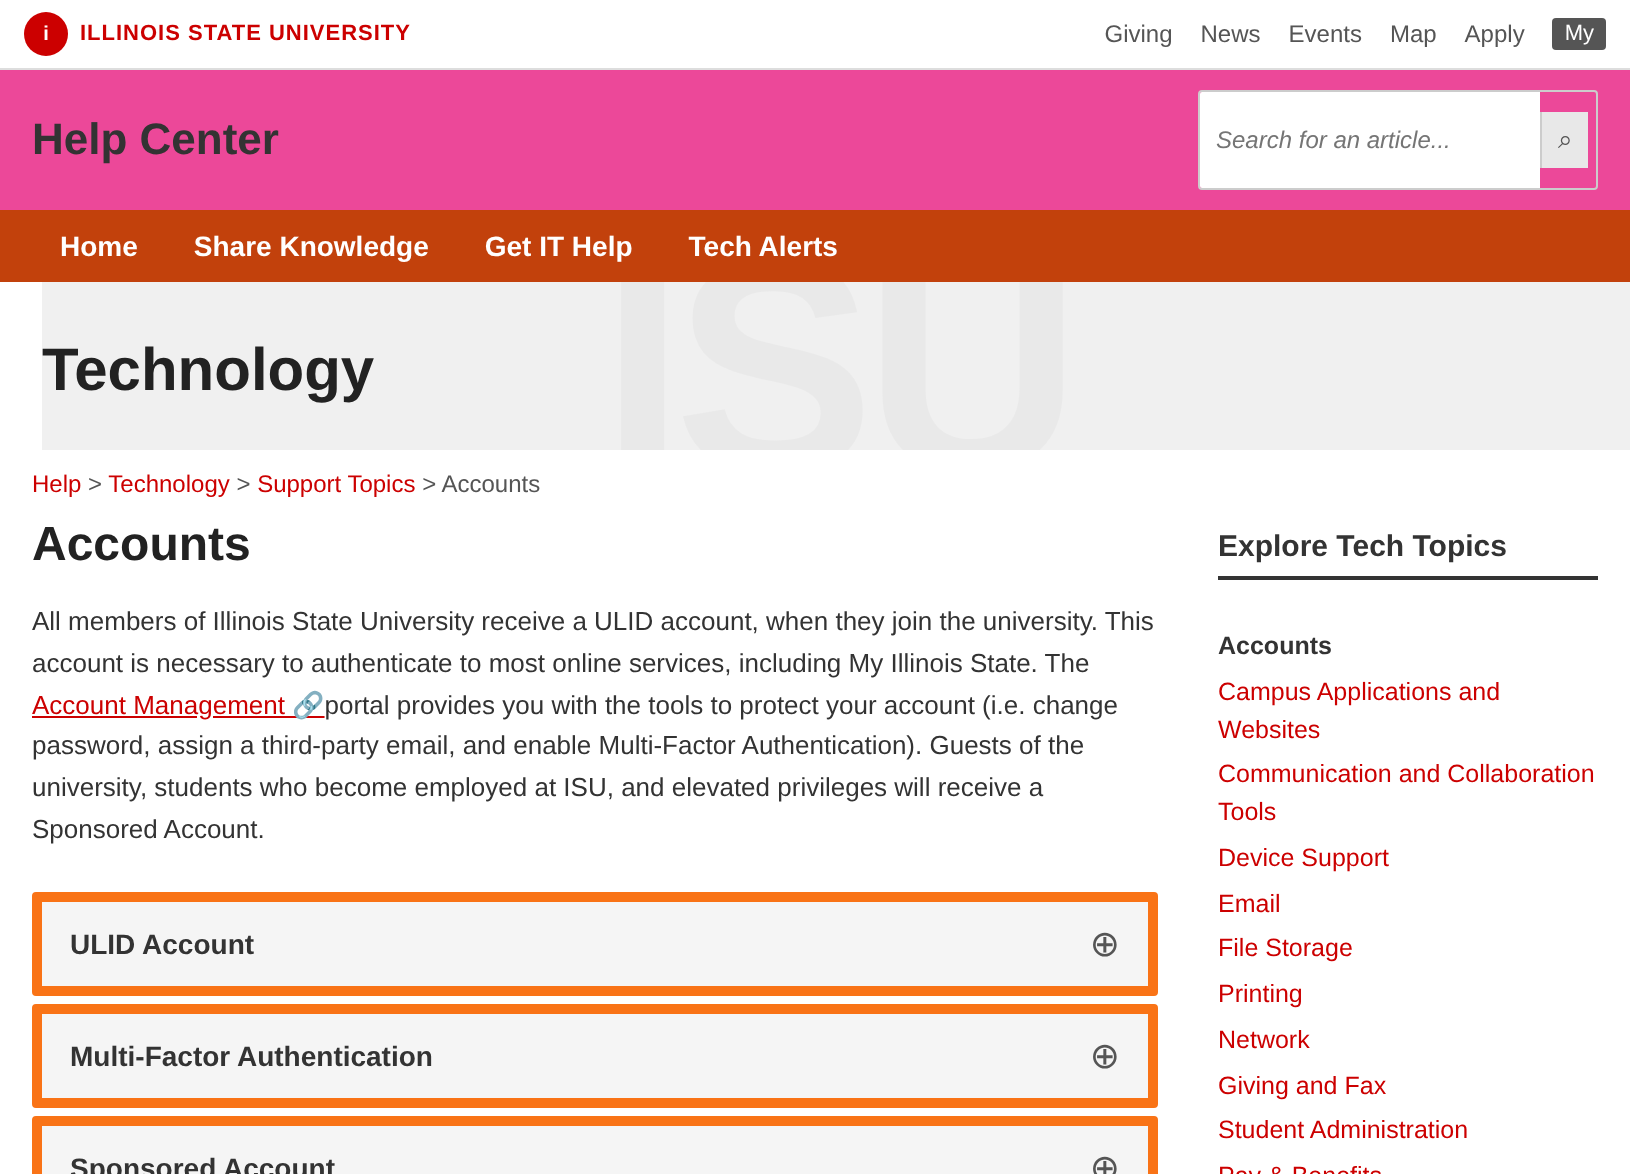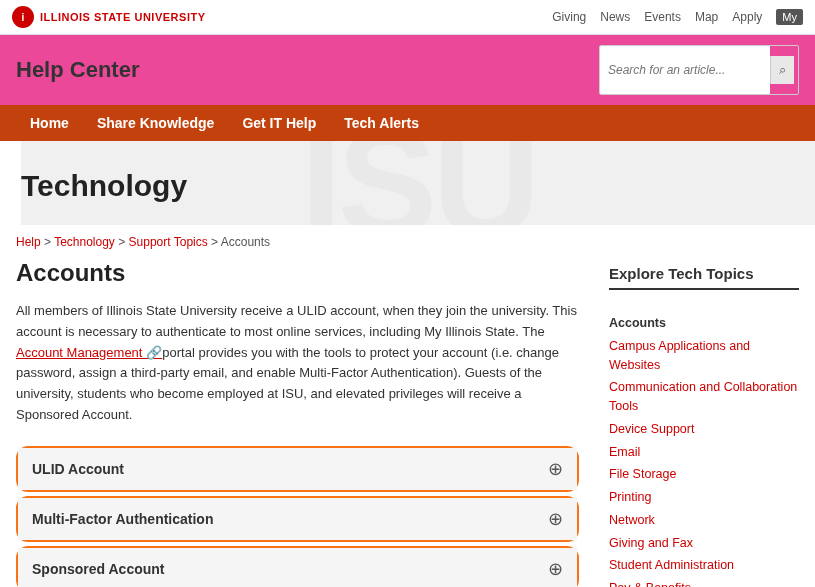--- a/index.html
+++ b/index.html
@@ -178,23 +178,23 @@
       line-height: 1.6;
       color: #333;
       margin-bottom: 20px;
     }
     .content-area p a {
       color: #cc0000;
     }
 
     
     .accordion-item {
-      border: 2px solid #f97316;
+      border: 5px solid #f97316;
       margin-bottom: 4px;
-      border-radius: 12px;
+      border-radius: 2px;
     }
     .accordion-header {
       display: flex;
       justify-content: space-between;
       align-items: center;
       padding: 12px 14px;
       background: #f5f5f5;
       cursor: pointer;
     }
     .accordion-header .acc-title {

